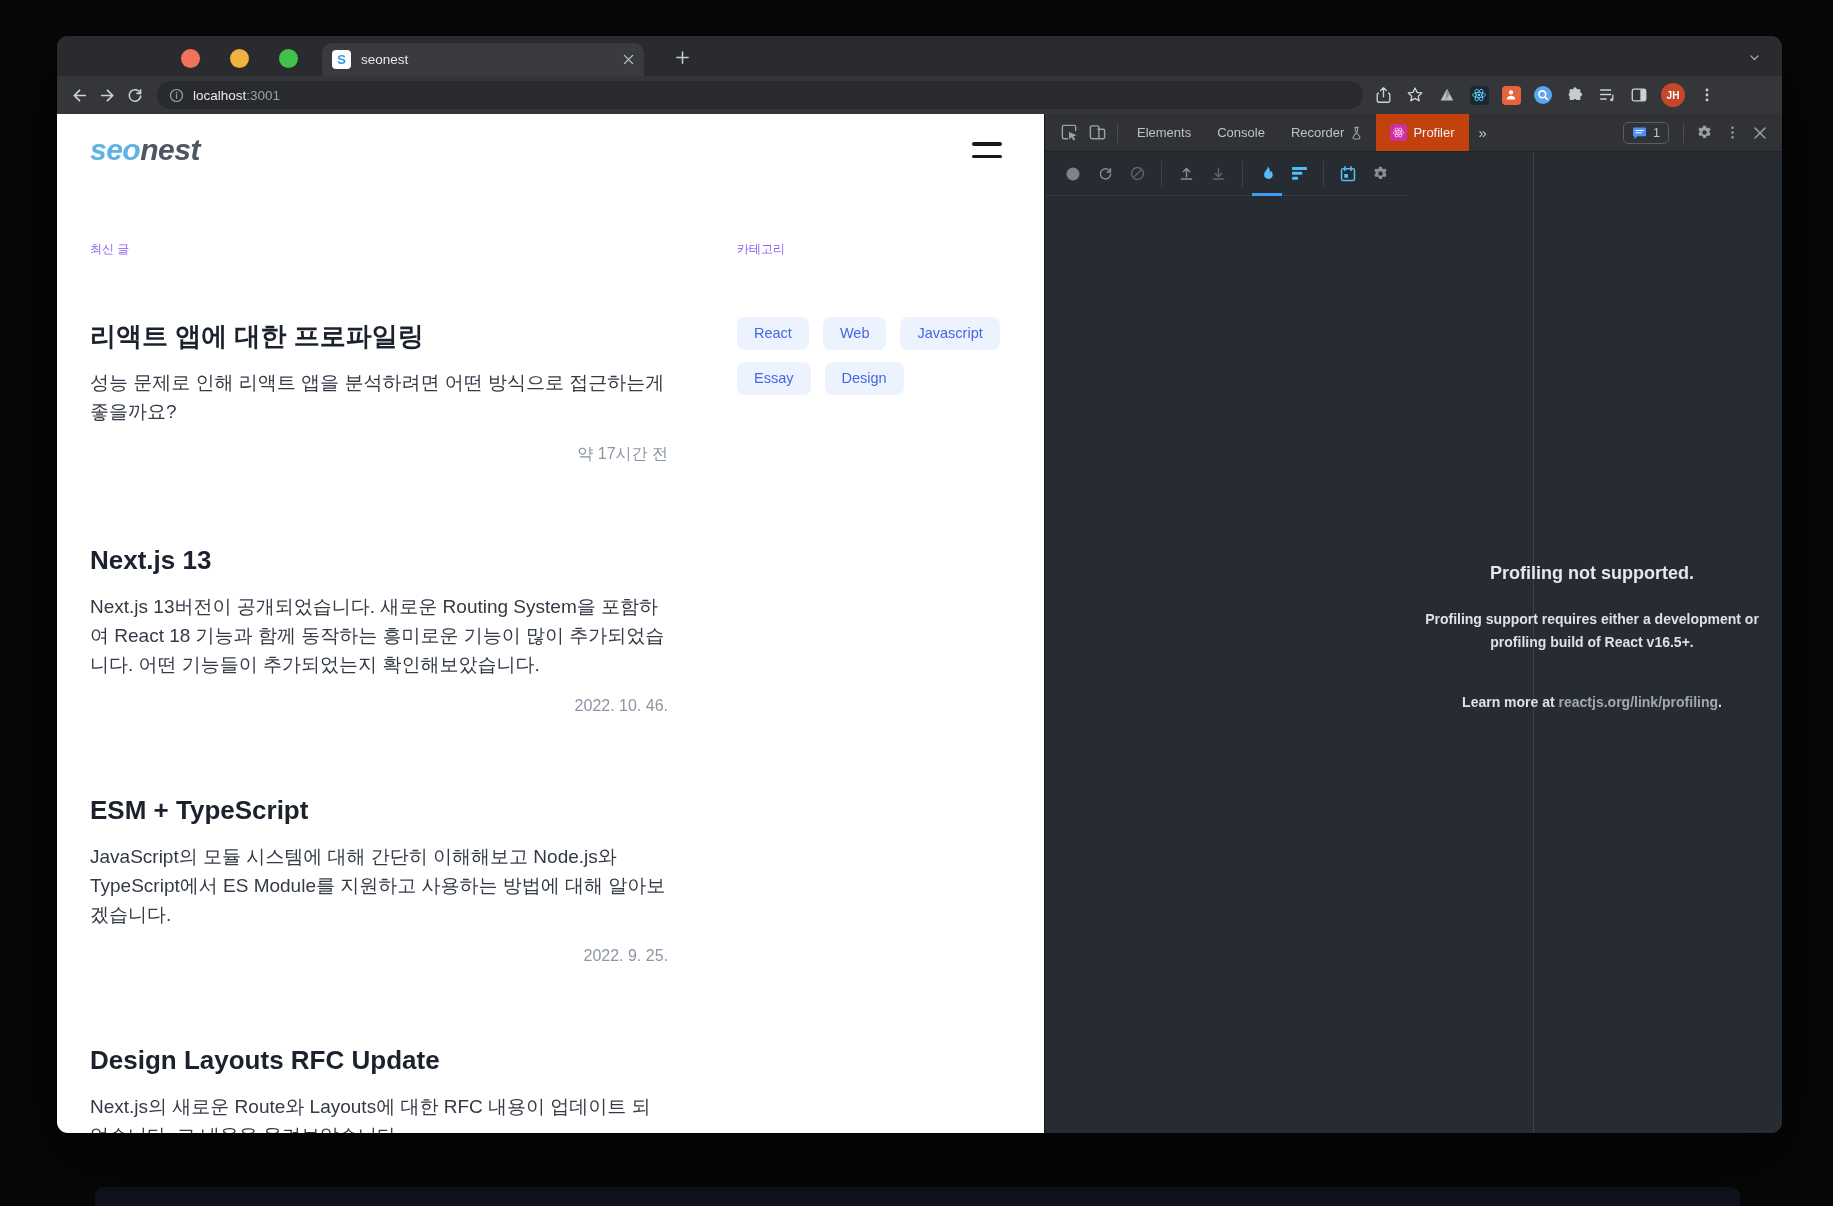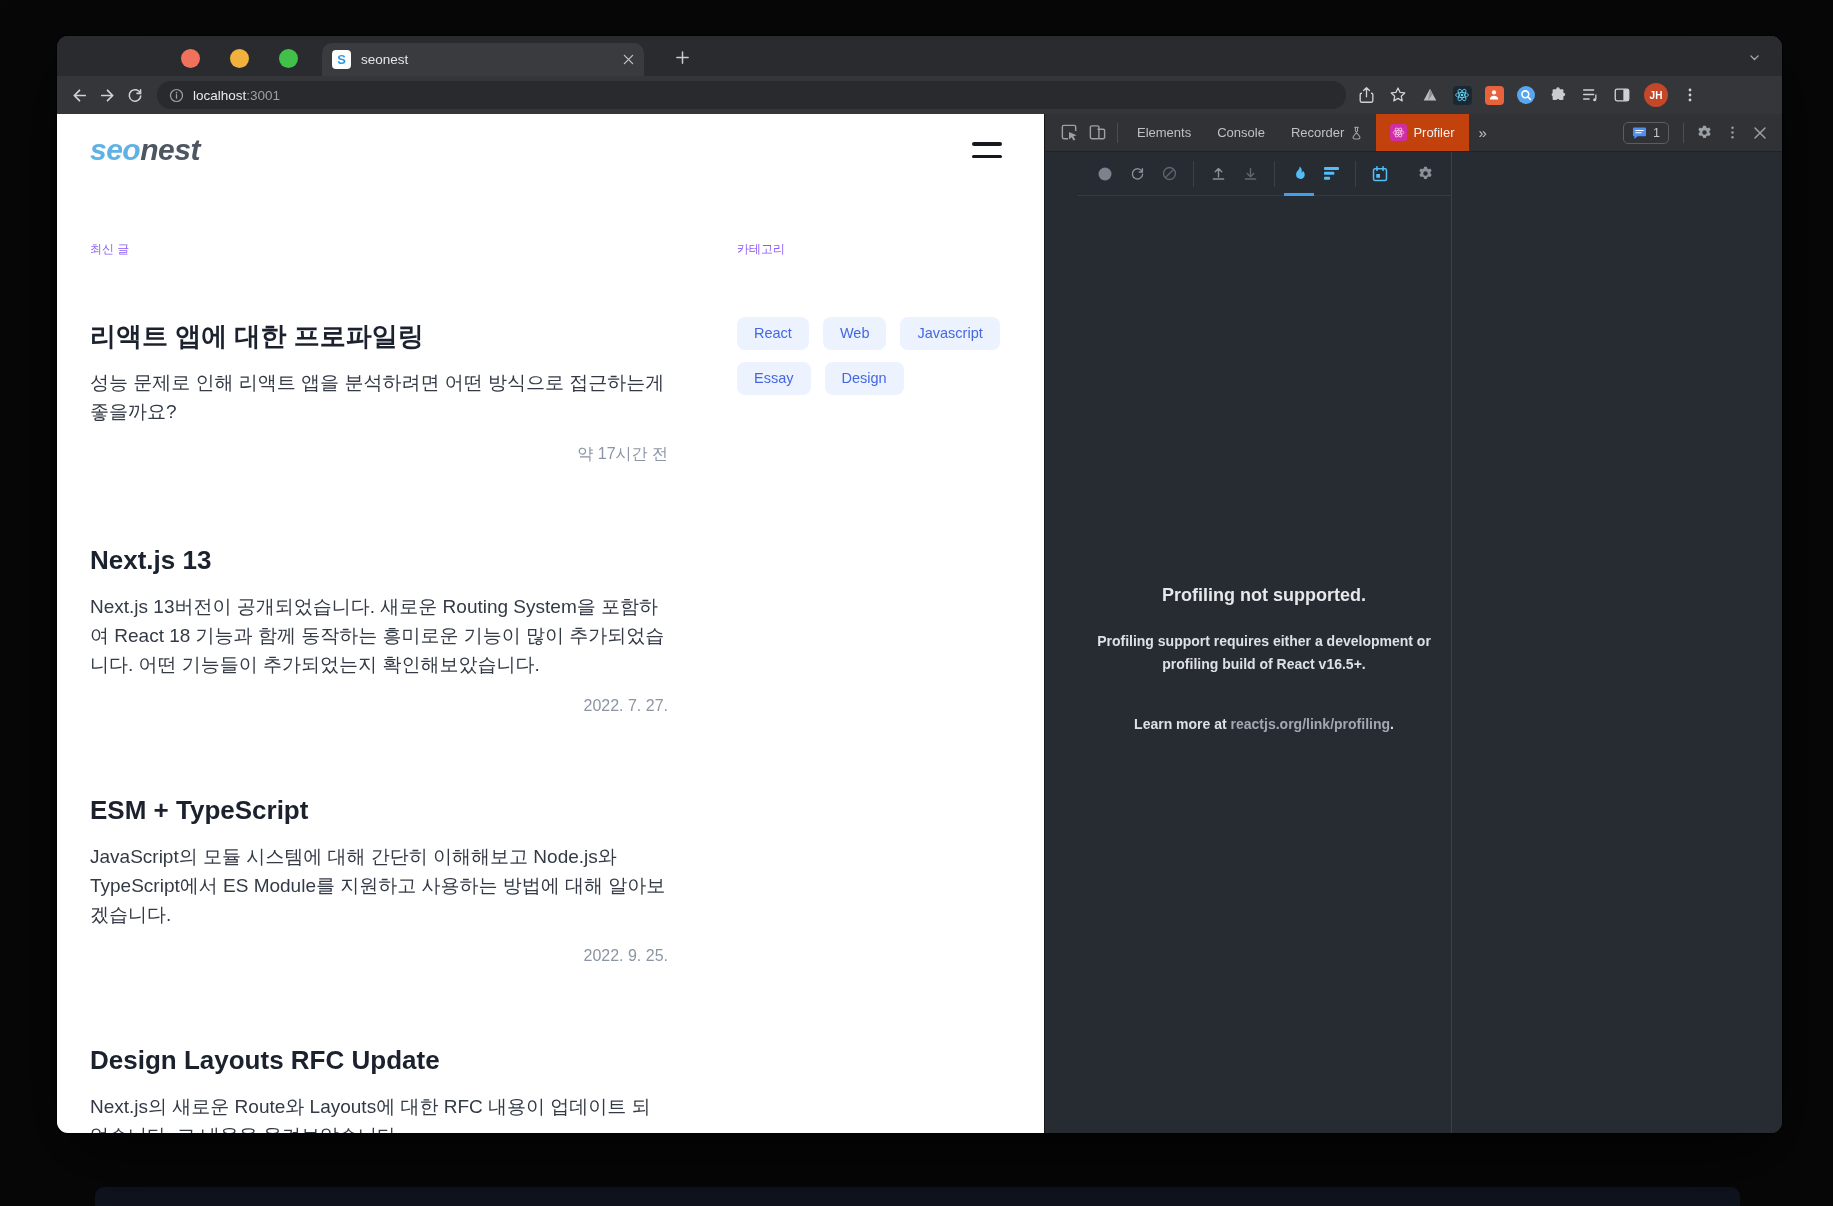--- a/index.html
+++ b/index.html
@@ -24,21 +24,21 @@
   .tab { position:absolute; left:265px; top:7px; width:322px; height:33px; background:#3a3b3f;
     border-radius:10px 10px 0 0; display:flex; align-items:center; padding:0 10px; gap:10px; }
   .favicon { width:19px; height:19px; border-radius:4px; background:#fdfdfd; color:#2f9ae3;
     font-weight:700; font-size:13px; display:flex; align-items:center; justify-content:center; }
   .tab-title { flex:1; font-size:13.5px; color:#e3e5e8; }
   .icon-btn { display:flex; align-items:center; justify-content:center; cursor:pointer; }
   .newtab { position:absolute; left:612px; top:8px; width:26px; height:26px; border-radius:50%; }
   .strip-caret { position:absolute; right:20px; top:13px; width:16px; height:16px; }
 
   
-  .navbar { height:38px; background:#35363a; display:flex; align-items:center; padding:0 82px 0 8px;text-align:center; }
+  .navbar { height:38px; background:#35363a; display:flex; align-items:center; padding:0 65px 0 8px;text-align:center; }
   .nav-btn { width:28px; height:28px; border-radius:50%; display:flex; align-items:center; justify-content:center; flex:none; }
   .omnibox { flex:1; min-width:0; height:28px; background:#292a2d; border-radius:14px;
     display:flex; align-items:center; gap:9px; padding:0 12px; margin:0 10px 0 8px; }
   .url { font-size:13.5px; white-space:nowrap; }
   .url .host { color:#e8eaed; } .url .port { color:#9aa0a6; }
   .nav-icons { display:flex; align-items:center; gap:12px; flex:none; }
   .ext { width:20px; height:20px; display:flex; align-items:center; justify-content:center; }
   .sq { border-radius:4px; width:19px; height:19px; display:flex; align-items:center; justify-content:center; }
   .avatar { width:24px; height:24px; border-radius:50%; background:#c5472a; color:#fff;
     font-size:10px; font-weight:700; display:flex; align-items:center; justify-content:center; }
@@ -74,21 +74,21 @@
   .dt-sep { width:1px; height:20px; background:#4a4d52; margin:0 6px; flex:none; }
   .dt-tab { padding:0 13px; font-size:13px; height:100%; display:flex; align-items:center; gap:6px; cursor:pointer; white-space:nowrap; }
   .dt-tab.profiler { background:#c2410c; color:#f1f3f4; padding:0 14px; }
   .react-badge { width:17px; height:17px; border-radius:3px; background:#cf2fa4; display:flex; align-items:center; justify-content:center; }
   .more-tabs { font-size:15px; color:#bdc1c6; padding:0 10px; cursor:pointer; }
   .dt-tabs .spacer { flex:1; }
   .issues-pill { display:flex; align-items:center; gap:6px; border:1px solid #5a5d62; border-radius:5px;
     padding:3px 8px; font-size:12.5px; color:#c3c7cc; cursor:pointer; margin-right:8px; }
 
   .dt-lower { flex:1; display:flex; min-height:0; }
-  .dt-left { width:407px; flex:none; border-right:1px solid #3b4048; display:flex; flex-direction:column;padding-left:32px; }
+  .dt-left { width:489px; flex:none; border-right:1px solid #3b4048; display:flex; flex-direction:row; }
   .dt-toolbar { height:44px; flex:none; border-bottom:1px solid #343943; display:flex; align-items:center; padding:0 10px 0 12px; }
   .tb-btn { width:32px; height:44px; display:flex; align-items:center; justify-content:center; position:relative; cursor:pointer; flex:none; }
   .tb-btn.active::after { content:""; position:absolute; left:1px; right:1px; bottom:0; height:3px; background:#3f9ef2; }
   .tb-sep { width:1px; height:26px; background:#3b4048; margin:0 8px; flex:none; }
   .tb-gear { margin-left:auto; }
   .dt-right { flex:1; }
 
   .dt-message { flex:1; display:flex; flex-direction:column; align-items:center; justify-content:center; text-align:center; }
   .dt-message .inner { width:372px; transform:translateY(-6px); }
   .msg-title { font-size:18px; font-weight:700; color:#e6e8eb; }
@@ -251,21 +251,21 @@
 
             <article class="post">
               <h2>리액트 앱에 대한 프로파일링</h2>
               <p>성능 문제로 인해 리액트 앱을 분석하려면 어떤 방식으로 접근하는게 좋을까요?</p>
               <div class="date">약 17시간 전</div>
             </article>
 
             <article class="post">
               <h2>Next.js 13</h2>
               <p>Next.js 13버전이 공개되었습니다. 새로운 Routing System을 포함하여 React 18 기능과 함께 동작하는 흥미로운 기능이 많이 추가되었습니다. 어떤 기능들이 추가되었는지 확인해보았습니다.</p>
-              <div class="date">2022. 7. 27.</div>
+              <div class="date">2022. 10. 46.</div>
             </article>
 
             <article class="post">
               <h2>ESM + TypeScript</h2>
               <p>JavaScript의 모듈 시스템에 대해 간단히 이해해보고 Node.js와 TypeScript에서 ES Module를 지원하고 사용하는 방법에 대해 알아보겠습니다.</p>
               <div class="date">2022. 9. 25.</div>
             </article>
 
             <article class="post">
               <h2>Design Layouts RFC Update</h2>

